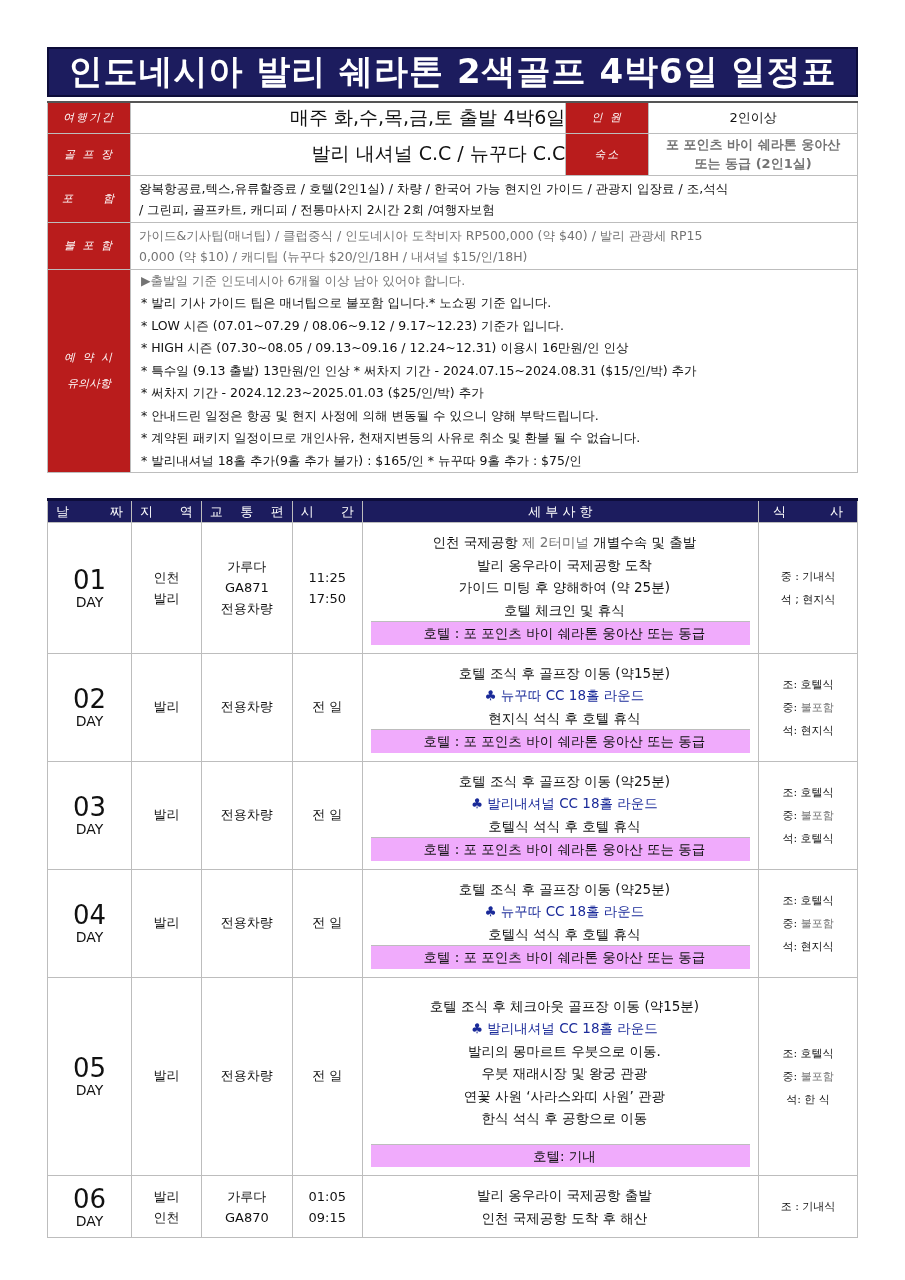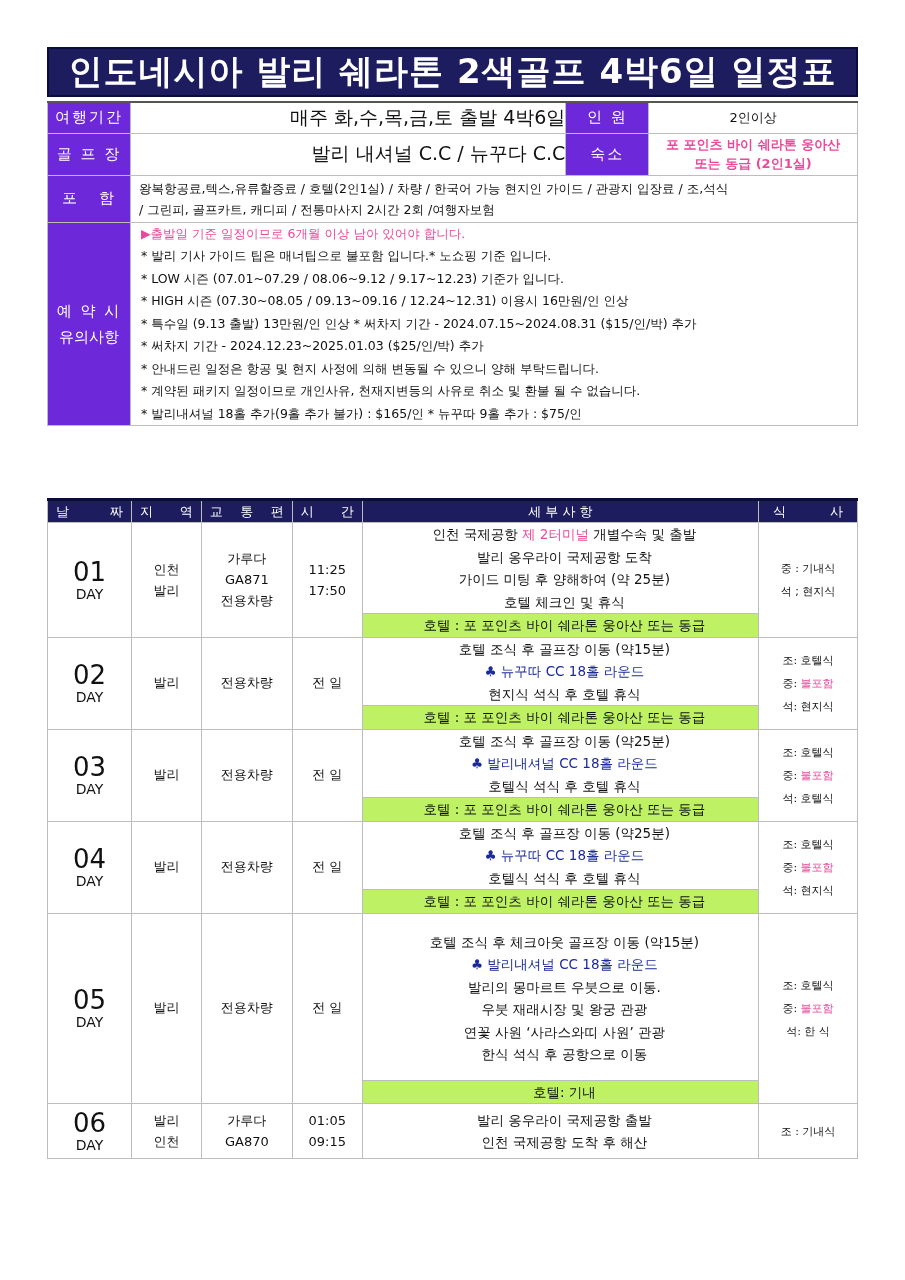--- a/index.html
+++ b/index.html
@@ -13,46 +13,46 @@
     background: #1c1c5e; border: 2px solid #0d0d3a;
     display: flex; align-items: center; justify-content: center;
     color: #fff; font-size: 34px; font-weight: bold; letter-spacing: 1px;
   }
   .info {
     position: absolute; left: 47px; top: 101px; width: 811px;
     border-top: 2px solid #555; border-collapse: collapse;
   }
   .info td { border: 1px solid #bdbdbd; vertical-align: middle; }
   .lbl {
-    background: #6d28d9; color: #fff; text-align: center;
-    font-size: 15px; letter-spacing: 2px;
+    background: #b91c1c; color: #fff; text-align: center;
+    font-size: 11px; letter-spacing: 2px; font-style: italic;
   }
   .val { text-align: center; }
   .big { font-size: 19px; text-align: right; }
   .price { color: #1a1acc; font-weight: bold; font-size: 18px; }
   .blue { color: #1a2a99; }
-  .red { color: #ec4899; }
+  .red { color: #737373; }
   .navy-club { color: #1a2a99; }
   .txt { font-size: 12.5px; line-height: 22px; padding: 2px 8px; text-align: left; }
   .notes-line { font-size: 12.5px; line-height: 22.5px; padding-left: 6px; }
   .sched {
     position: absolute; left: 47px; top: 498px; width: 811px;
     border-collapse: collapse; border-top: 3px solid #0d0d3a;
   }
   .sched th {
     background: #1c1c5e; color: #fff; font-weight: normal; font-size: 13px;
     height: 23px; border: 1px solid #bdbdbd; padding: 0 8px;
   }
   .sched th .sp { display: flex; justify-content: space-between; }
   .sched td { border: 1px solid #bdbdbd; vertical-align: middle; text-align: center; font-size: 13px; }
   .day-num { font-size: 26px; line-height: 28px; }
   .day-lbl { font-size: 14px; }
-  .det { text-align: right; padding: 0 !important; vertical-align: top !important; }
+  .det { text-align: right; padding: 8px !important; vertical-align: top !important; }
   .det .ln { font-size: 13.5px; line-height: 22.5px; padding-left: 8px; }
-  .det .hotel { background: #bef264; border-top: 1px solid #bdbdbd; }
+  .det .hotel { background: #f0abfc; border-top: 1px solid #bdbdbd; }
   .meal .ln { font-size: 11px; line-height: 23px; }
   .footer-row td { height: 21px; font-size: 12.5px; color: #d42020; }
   .stack div { line-height: 21px; }
 </style>
 </head>
 <body>
 
 <div class="title-bar">인도네시아 발리 쉐라톤 2색골프 4박6일 일정표</div>
 
 <table class="info">
@@ -83,27 +83,34 @@
       <div style="display:flex;justify-content:space-between;padding:0 14px">
         <span>포</span>
         <span>함</span>
       </div>
     </td>
     <td colspan="3" class="txt" style="line-height:21px">
       <div>왕복항공료,텍스,유류할증료  / 호텔(2인1실) / 차량 / 한국어 가능 현지인 가이드 / 관광지 입장료 / 조,석식</div>
       <div>/ 그린피, 골프카트, 캐디피 / 전통마사지 2시간 2회 /여행자보험</div>
     </td>
   </tr>
+  <tr style="height:45px">
+    <td class="lbl">불 포 함</td>
+    <td colspan="3" class="txt red" style="line-height:21px">
+      <div>가이드&amp;기사팁(매너팁) / 클럽중식 / 인도네시아 도착비자 RP500,000 (약 $40) / 발리 관광세 RP15</div>
+      <div>0,000 (약 $10) / 캐디팁 (뉴꾸다 $20/인/18H / 내셔널 $15/인/18H)</div>
+    </td>
+  </tr>
   <tr style="height:196px">
     <td class="lbl" style="line-height:26px">
       <div>예 약 시</div>
       <div style="letter-spacing:0">유의사항</div>
     </td>
     <td colspan="3" style="padding:0 4px">
-      <div class="notes-line red">▶출발일 기준 일정이므로 6개월 이상 남아 있어야 합니다.</div>
+      <div class="notes-line red">▶출발일 기준 인도네시아 6개월 이상 남아 있어야 합니다.</div>
       <div class="notes-line">* 발리 기사 가이드 팁은 매너팁으로 불포함 입니다.* 노쇼핑 기준 입니다.</div>
       <div class="notes-line">* LOW 시즌 (07.01~07.29 / 08.06~9.12 / 9.17~12.23) 기준가 입니다.</div>
       <div class="notes-line">* HIGH 시즌 (07.30~08.05 / 09.13~09.16 / 12.24~12.31) 이용시 16만원/인 인상</div>
       <div class="notes-line">* 특수일 (9.13 출발) 13만원/인 인상 * 써차지 기간 - 2024.07.15~2024.08.31 ($15/인/박) 추가</div>
       <div class="notes-line">* 써차지 기간 - 2024.12.23~2025.01.03 ($25/인/박) 추가</div>
       <div class="notes-line">* 안내드린 일정은 항공 및 현지 사정에 의해 변동될 수 있으니 양해 부탁드립니다.</div>
       <div class="notes-line">* 계약된 패키지 일정이므로 개인사유, 천재지변등의 사유로 취소 및 환불 될 수 없습니다.</div>
       <div class="notes-line">* 발리내셔널 18홀 추가(9홀 추가 불가) : $165/인  * 뉴꾸따 9홀 추가 : $75/인</div>
     </td>
   </tr>

